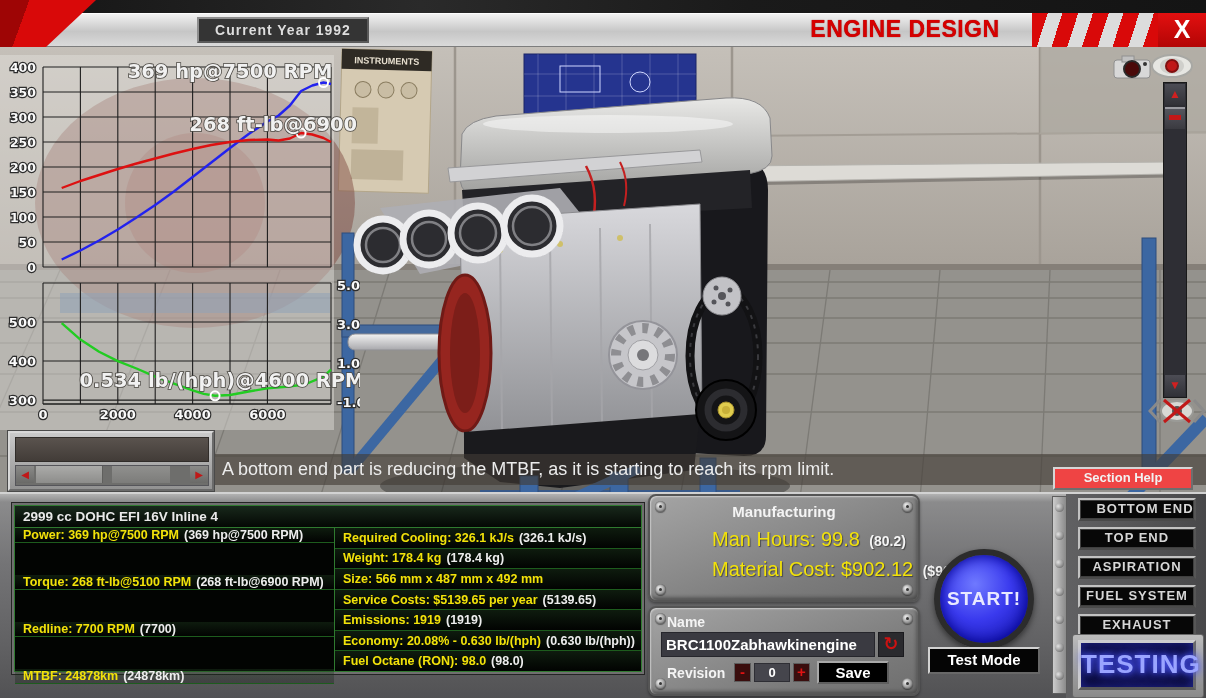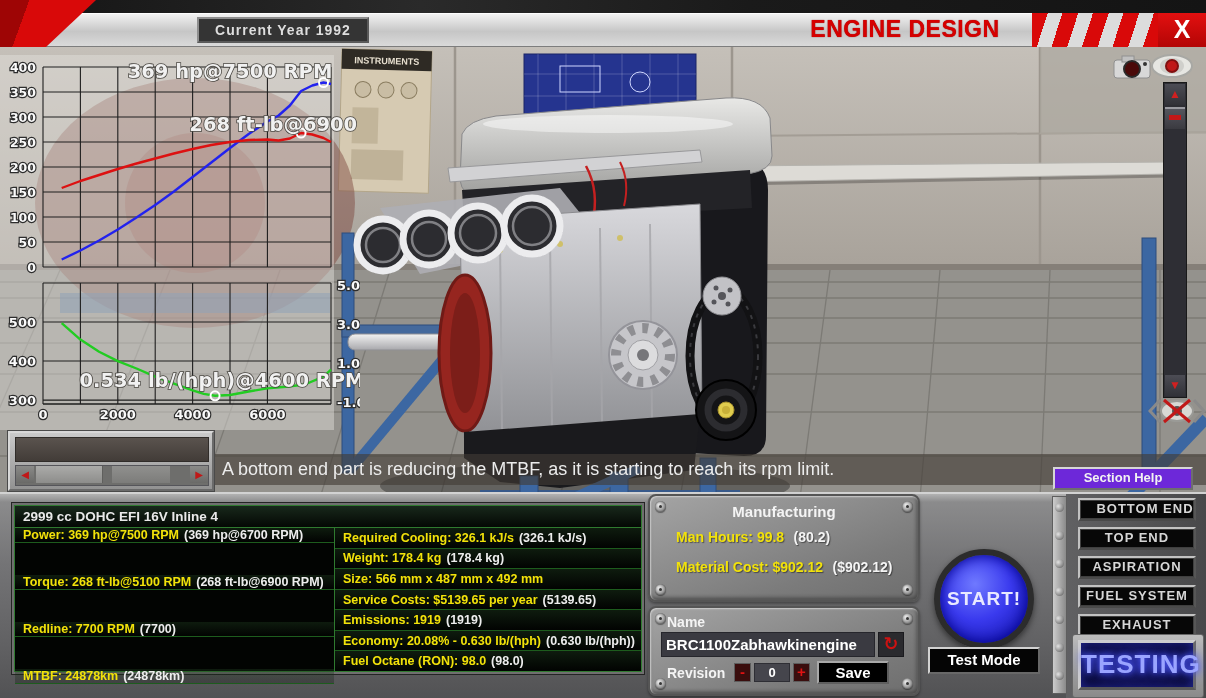--- a/index.html
+++ b/index.html
@@ -35,21 +35,21 @@
   #msg-widget{left:8px;top:431px;width:206px;height:60px;background:linear-gradient(180deg,#cacaca,#929292);
            border:2px solid #d8d8d8;border-right-color:#6a6a6a;border-bottom-color:#6a6a6a;
            box-shadow:0 0 0 1px #4a4a4a;box-sizing:border-box;}
   #msg-display{left:5px;top:4px;width:192px;height:23px;background:linear-gradient(180deg,#5a534e,#423c38);border:1px solid #302c29;}
   #msg-scroll{left:5px;top:32px;width:192px;height:19px;background:#6e6e6c;border:1px solid #55555a;}
   .hbtn{top:0;width:18px;height:17px;background:linear-gradient(180deg,#8a8a88,#6a6a68);
         color:#c01818;font-size:10px;text-align:center;line-height:17px;cursor:pointer;}
   #msg-handle{left:20px;top:0;width:66px;height:17px;background:linear-gradient(180deg,#ababa9,#8d8d8b);border-right:1px solid #5f5f5d;cursor:grab;}
   #msg-handle2{left:96px;top:0;width:58px;height:17px;background:linear-gradient(180deg,#90908e,#7c7c7a);cursor:grab;}
 
-  #section-help{left:1053px;top:467px;width:140px;height:23px;background:#6d28d9;
+  #section-help{left:1053px;top:467px;width:140px;height:23px;background:#ef4444;
         border:2px solid #d6d6d6;border-right-color:#6e6e6e;border-bottom-color:#6e6e6e;
         box-sizing:border-box;color:#f2f2f2;font-size:13px;font-weight:bold;text-align:center;line-height:18px;cursor:pointer;}
 
   
   #bottom{left:0;top:492px;width:1206px;height:206px;
         background:linear-gradient(180deg,#b2b2b2 0,#8b8b8c 8px,#747476 34%,#616163 74%,#525254);
         border-top:2px solid #d2d2d2;box-sizing:border-box;}
   #nav-backing{left:1066px;top:0;width:140px;height:204px;background:linear-gradient(90deg,#616163,#48484a);}
   #screw-strip{left:1052px;top:2px;width:15px;height:198px;background:linear-gradient(90deg,#cccccc,#8a8a8a);border:1px solid #5e5e5e;box-sizing:border-box;}
 
@@ -77,21 +77,21 @@
   .screw{position:absolute;width:11px;height:11px;border-radius:50%;
         background:radial-gradient(circle at 35% 35%,#ececec,#9c9c9c 58%,#585858);
         box-shadow:inset 0 0 2px #2e2e2e,0 1px 1px rgba(0,0,0,.4);}
   .screw::after{content:'';position:absolute;left:4px;top:4px;width:3px;height:3px;border-radius:50%;background:#363636;}
   .screw.tl{left:5px;top:5px;}.screw.tr{right:5px;top:5px;}.screw.bl{left:5px;bottom:5px;}.screw.br{right:5px;bottom:5px;}
   .strip-screw{position:absolute;left:2px;width:9px;height:9px;border-radius:50%;
         background:radial-gradient(circle at 35% 35%,#e2e2e2,#8e8e8e 60%,#4e4e4e);}
 
   #mfg-title{left:0;top:7px;width:100%;text-align:center;color:#f4f4f4;font-size:15px;font-weight:bold;}
   .mfg-row{position:absolute;left:26px;white-space:nowrap;}
-  .mfg-main{color:#f2e20a;font-size:14px;font-weight:bold;text-shadow:1px 1px 1px rgba(0,0,0,.45);}
+  .mfg-main{color:#f2e20a;font-size:20px;font-weight:normal;text-shadow:1px 1px 1px rgba(0,0,0,.45);margin-left:36px;}
   .mfg-paren{color:#f4f4f4;font-size:14px;font-weight:bold;margin-left:5px;text-shadow:1px 1px 1px rgba(0,0,0,.45);}
 
   #name-label{left:17px;top:6px;color:#f4f4f4;font-size:14px;font-weight:bold;}
   #name-input{left:11px;top:24px;width:214px;height:25px;background:#3a3a41;border:1px solid #26262c;
         color:#fff;font-size:15px;font-weight:bold;padding:0 4px;box-sizing:border-box;font-family:inherit;}
   #name-reload{left:228px;top:24px;width:26px;height:25px;background:#2a2a2e;border:1px solid #1a1a1e;
         color:#cc1212;font-size:18px;font-weight:bold;text-align:center;line-height:23px;cursor:pointer;box-sizing:border-box;}
   #rev-label{left:17px;top:57px;color:#f4f4f4;font-size:14px;font-weight:bold;}
   .rev-btn{top:55px;width:17px;height:19px;background:#3a0d0d;border:1px solid #5c5c5c;color:#e01212;
         font-size:15px;font-weight:bold;text-align:center;line-height:16px;cursor:pointer;box-sizing:border-box;}
@@ -435,21 +435,21 @@
         <span class="strip-screw" style="top: 146px;"></span>
         <span class="strip-screw" style="top: 174px;"></span>
       </div>
 
   <div class="abs" id="stats">
     <div id="stats-header">2999 cc DOHC EFI 16V Inline 4</div>
     <div id="stats-body">
       <div class="stats-col" id="stats-left">
             <div class="stat-row">
               <span class="stat-main">Power: 369 hp@7500 RPM</span>
-              <span class="stat-paren">(369 hp@6700 RPM)</span>
+              <span class="stat-paren">(369 hp@7500 RPM)</span>
             </div>
             <div class="stat-row">
               <span class="stat-main">Torque: 268 ft-lb@5100 RPM</span>
               <span class="stat-paren">(268 ft-lb@6900 RPM)</span>
             </div>
             <div class="stat-row">
               <span class="stat-main">Redline: 7700 RPM</span>
               <span class="stat-paren">(7700)</span>
             </div>
             <div class="stat-row">

